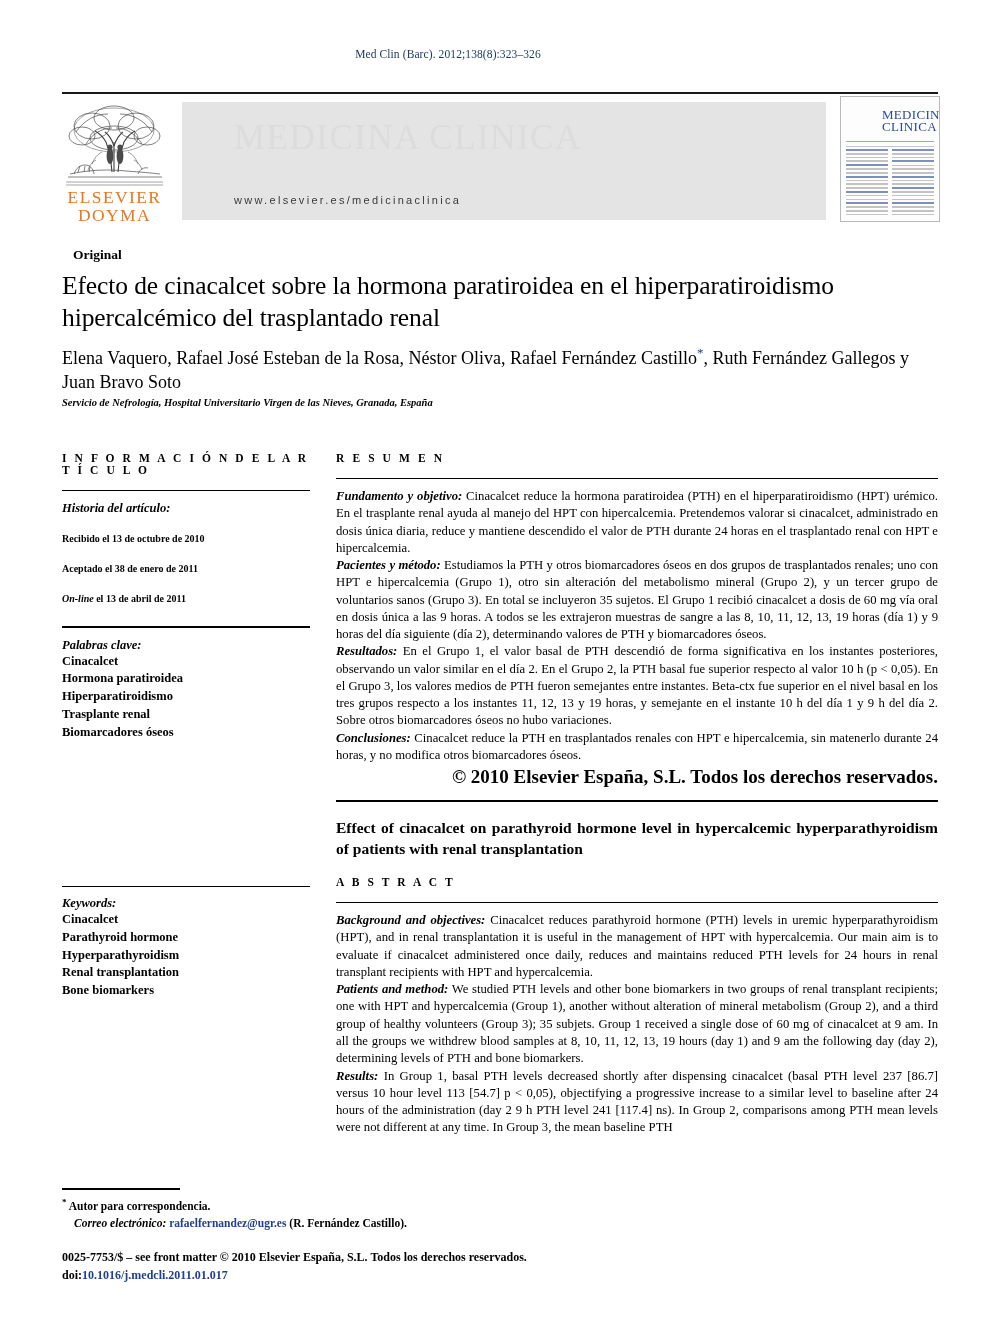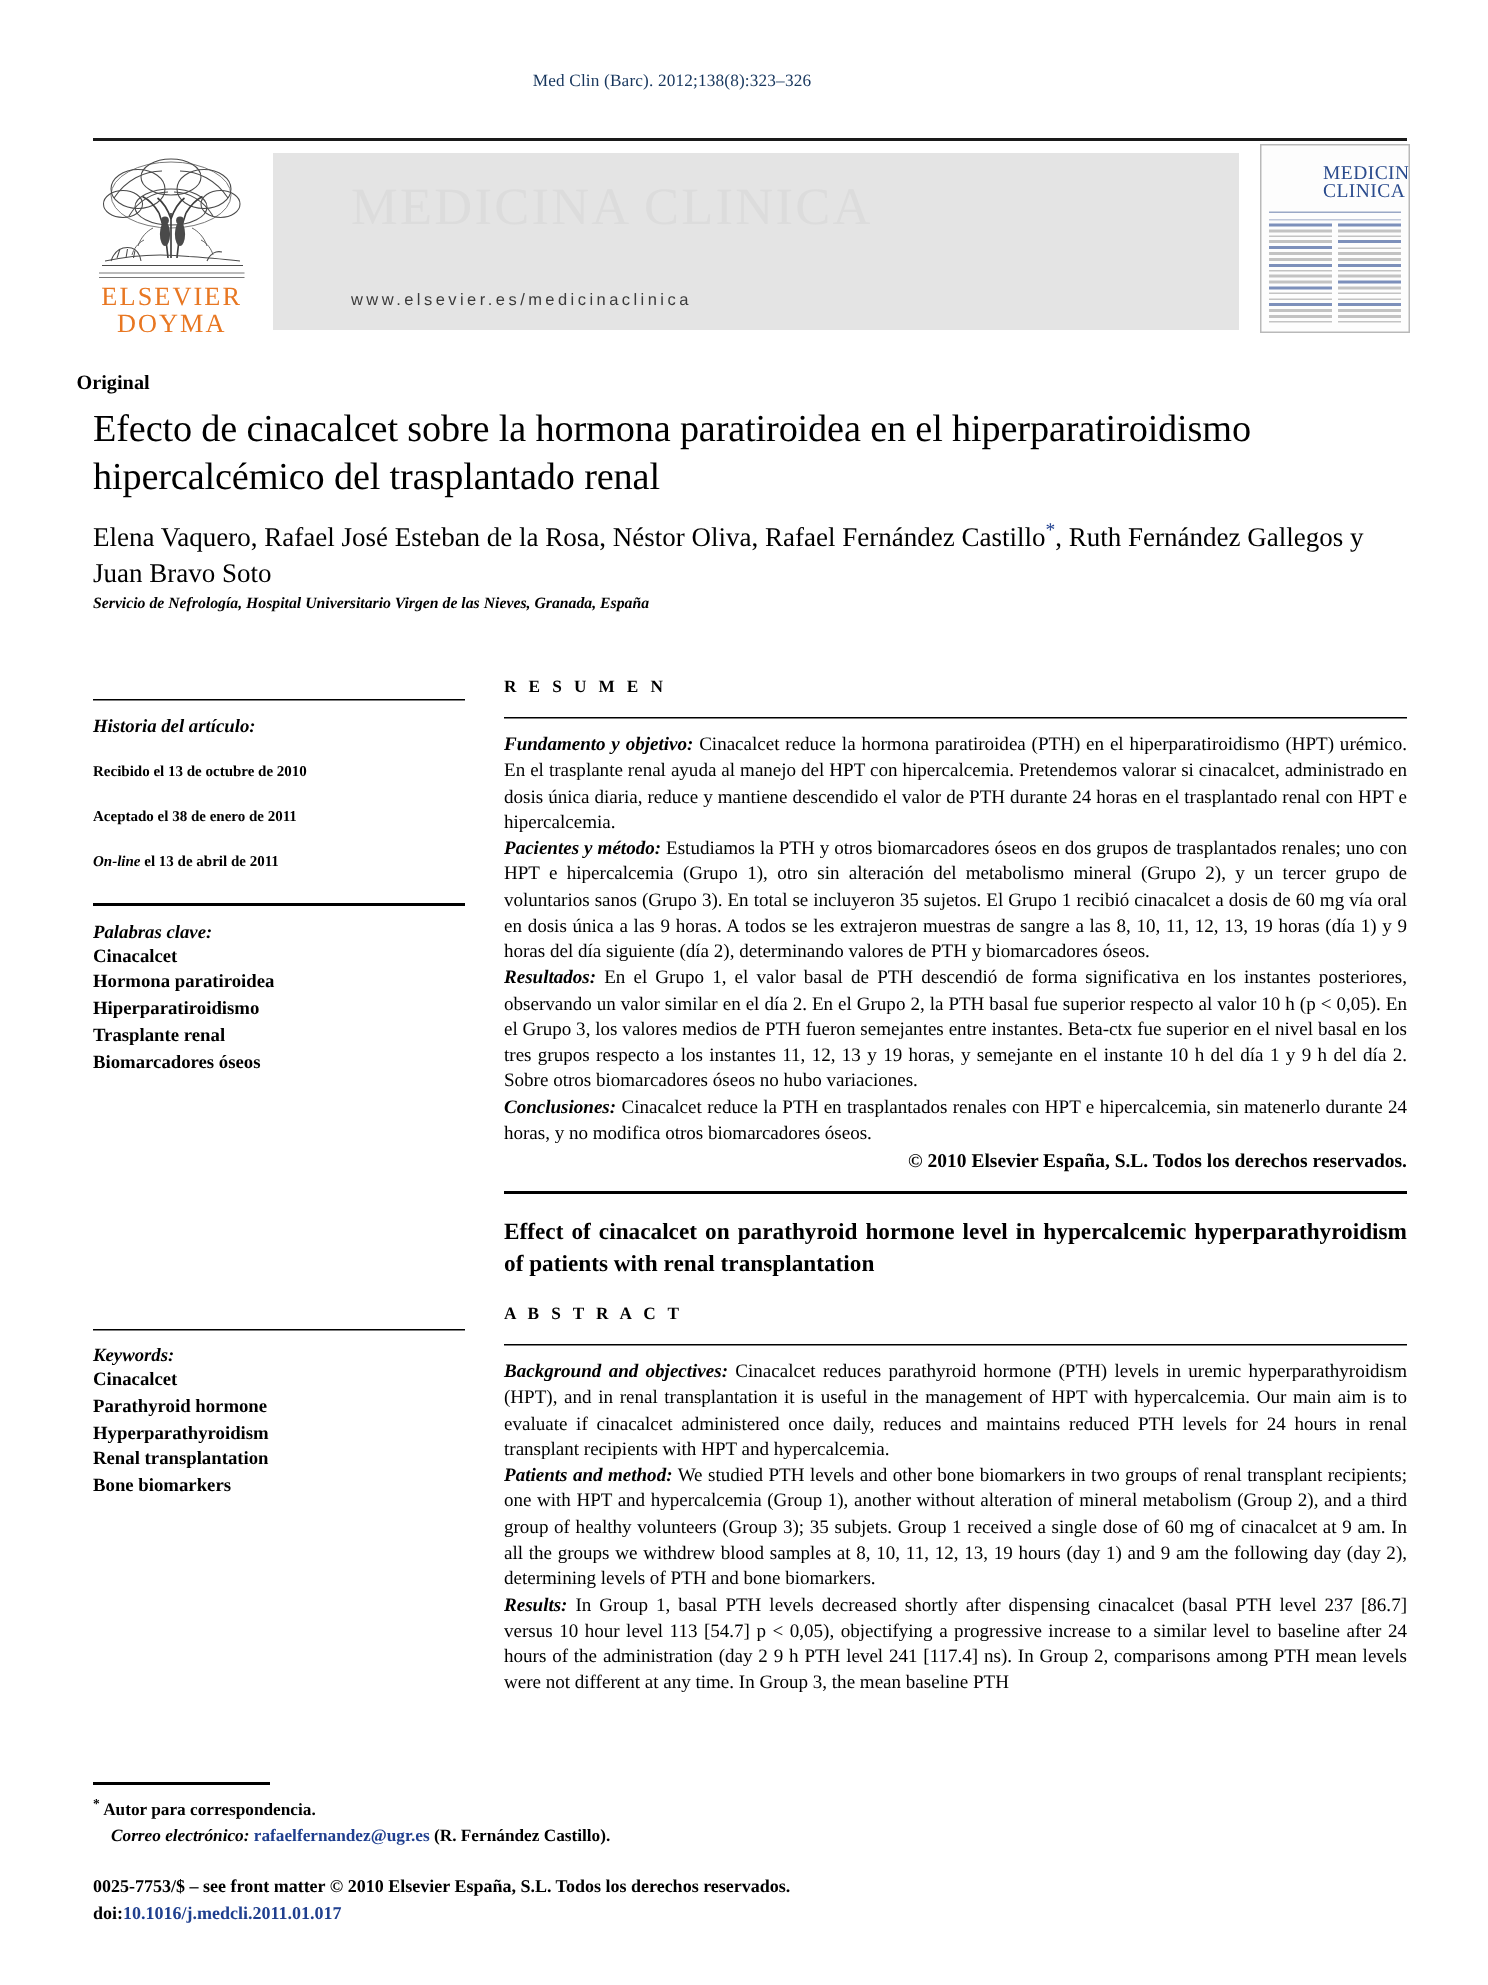--- a/index.html
+++ b/index.html
@@ -132,21 +132,21 @@
   .cl {
     height: 1.6px;
     background: #c3c3c3;
     margin-bottom: 2.1px;
   }
   .cl.h { background: #7d90bb; height: 2px; }
 
   
   .sec-original {
     position: absolute;
-    left: 51px; top: 247px;
+    left: 73px; top: 247px;
     font-size: 13.5px;
     font-weight: bold;
   }
   .art-title {
     position: absolute;
     left: 62px; top: 270px;
     width: 876px;
     font-size: 25.5px;
     line-height: 1.26;
     letter-spacing: -0.1px;
@@ -219,21 +219,21 @@
     font-size: 12.7px;
     line-height: 1.36;
     text-align: justify;
     margin: 0;
   }
   .abs-p i, .abs-lab {
     font-style: italic;
     font-weight: bold;
   }
   .copyline {
-    font-size: 13px;
+    font-size: 19px;
     text-align: right;
     font-weight: bold;
     margin-top: 2px;
   }
   .en-title {
     font-size: 15.5px;
     font-weight: bold;
     line-height: 1.32;
     text-align: justify;
   }
@@ -361,20 +361,21 @@
 
   <h1 class="art-title" style="margin:0;font-weight:normal;">Efecto de cinacalcet sobre la hormona paratiroidea en el hiperparatiroidismo hipercalcémico del trasplantado renal</h1>
 
   <div class="authors">
     <span>Elena Vaquero, Rafael José Esteban de la Rosa, Néstor Oliva, Rafael Fernández Castillo</span><span class="corr-star">*</span><span>, Ruth Fernández Gallegos y Juan Bravo Soto</span>
   </div>
 
   <div class="affil">Servicio de Nefrología, Hospital Universitario Virgen de las Nieves, Granada, España</div>
 
   <div class="left-col" style="top:452px;">
+    <div class="sec-label">I N F O R M A C I Ó N   D E L   A R T Í C U L O</div>
     <div class="rule-thin" style="margin-top:14px;"></div>
     <div style="height:10px;"></div>
     <div class="ital-lab">Historia del artículo:</div>
     <div class="meta-line">Recibido el 13 de octubre de 2010</div>
     <div class="meta-line">Aceptado el 38 de enero de 2011</div>
     <div class="meta-line"><i>On-line</i><span> el 13 de abril de 2011</span></div>
     <div class="rule-thick" style="margin-top:19px;"></div>
     <div style="height:10px;"></div>
     <div class="ital-lab">Palabras clave:</div>
     <div class="kw-line">Cinacalcet</div>

